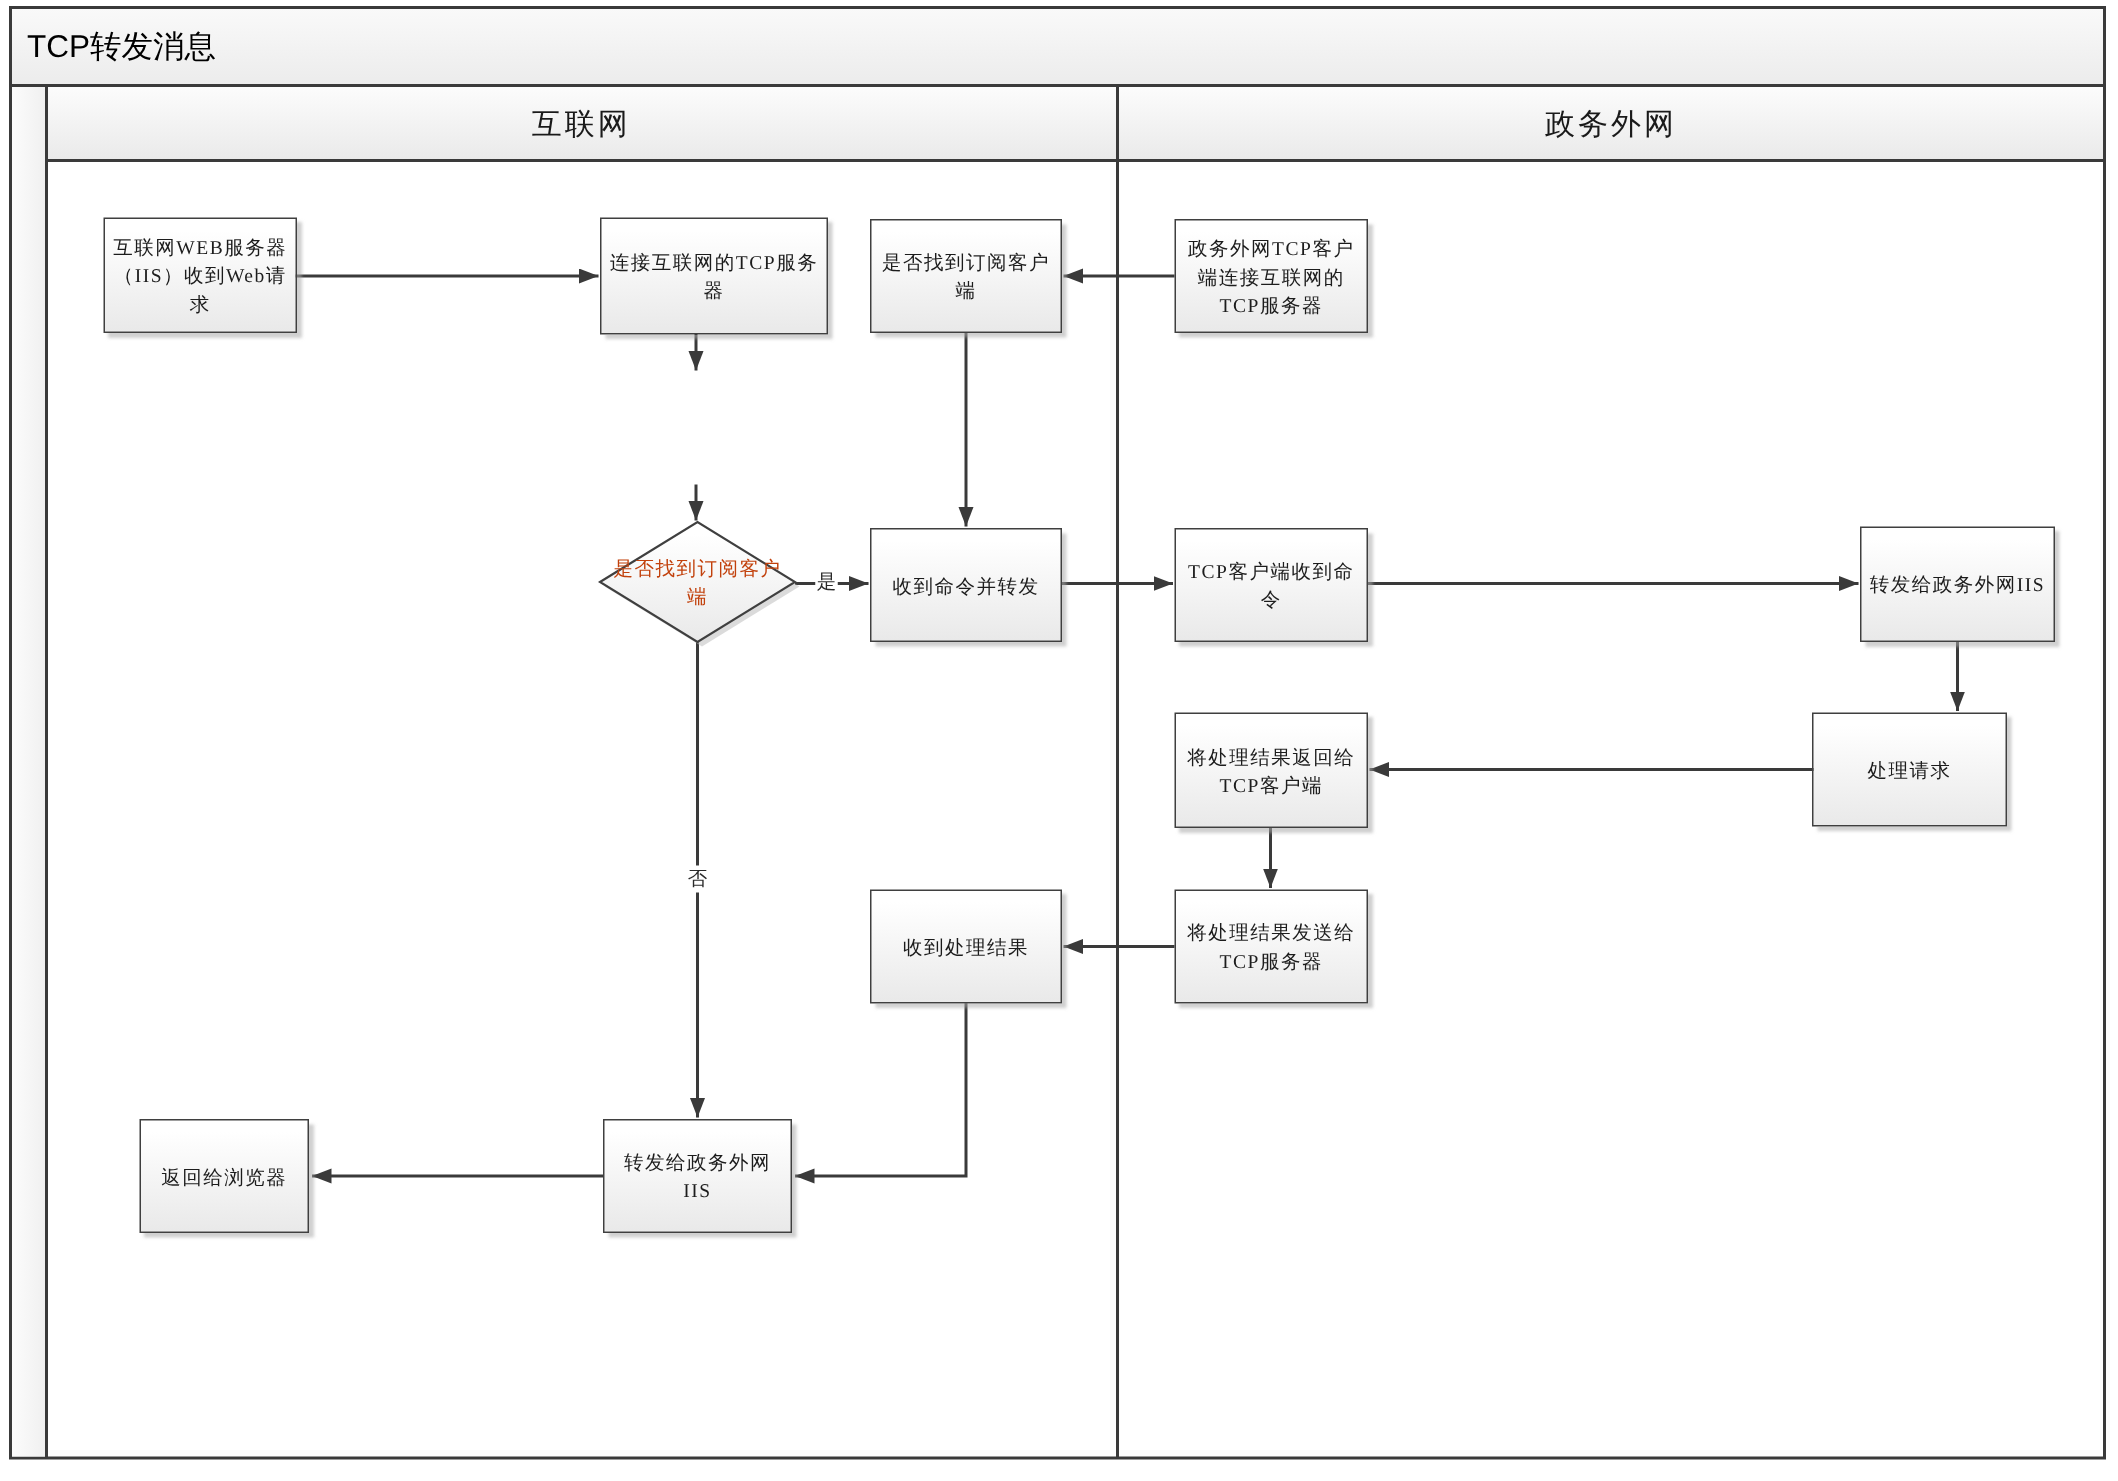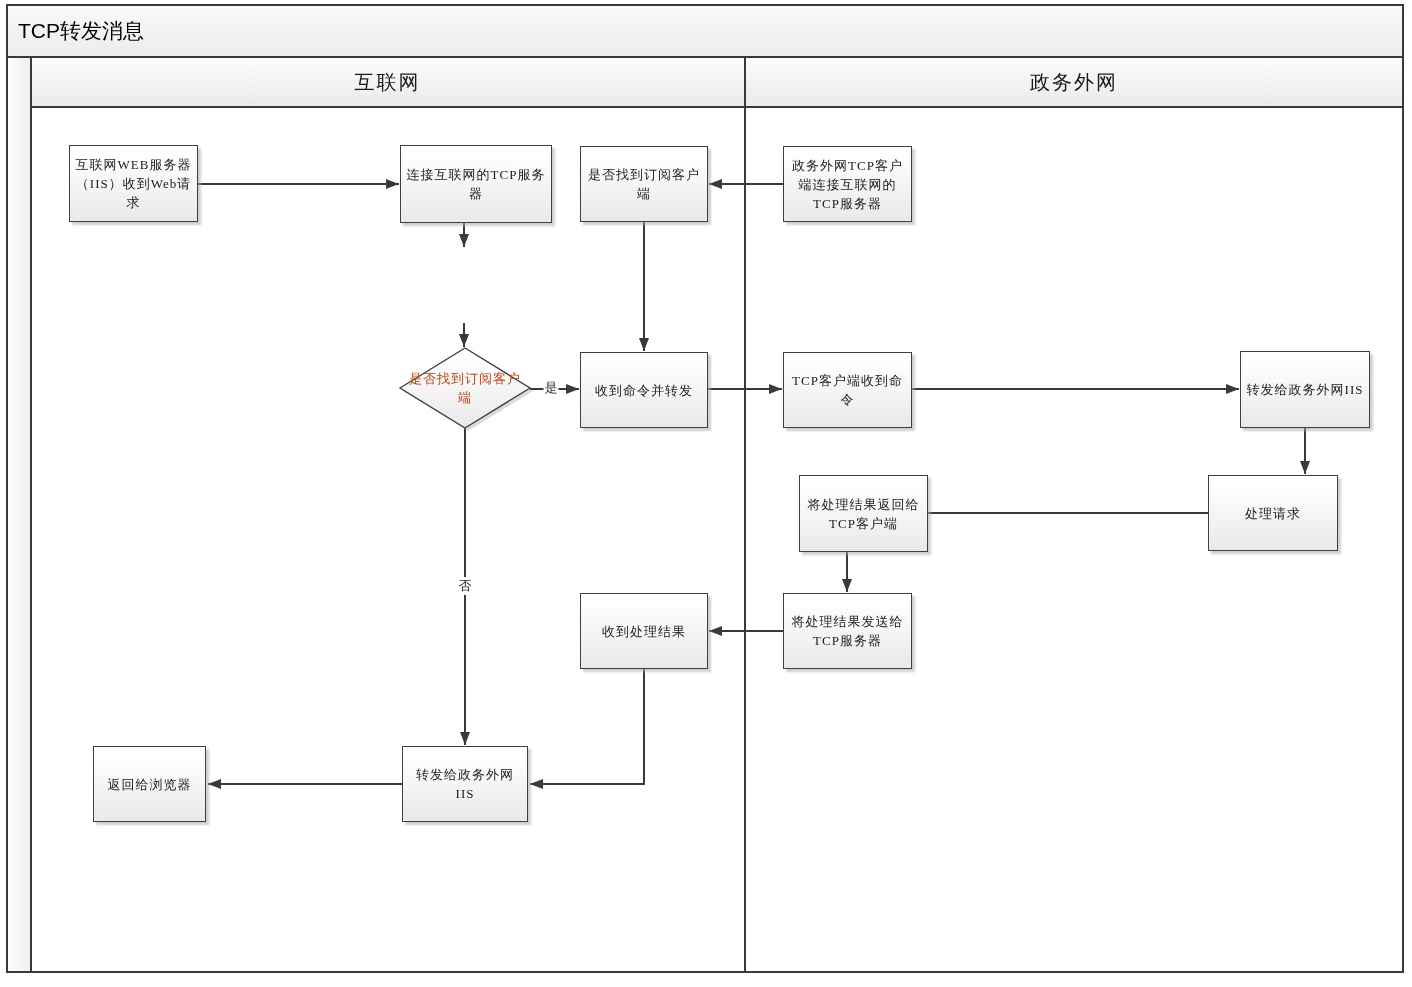--- a/index.html
+++ b/index.html
@@ -40,21 +40,21 @@
   
   .n-web-request{left:69px;top:145px;width:129px;height:77px;}
   .n-connect-tcp{left:400px;top:145px;width:152px;height:78px;}
   .n-keep-alive{left:580px;top:146px;width:128px;height:76px;}
   .n-gov-client-connect{left:783px;top:146px;width:129px;height:76px;}
   .n-find-subscriber{left:400px;top:248px;width:128px;height:75px;}
   .n-forward-command{left:580px;top:352px;width:128px;height:76px;}
   .n-client-receive{left:783px;top:352px;width:129px;height:76px;}
   .n-forward-gov-iis{left:1240px;top:351px;width:130px;height:77px;}
   .n-process-request{left:1208px;top:475px;width:130px;height:76px;}
-  .n-return-result{left:783px;top:475px;width:129px;height:77px;margin-left:16px;}
+  .n-return-result{left:783px;top:475px;width:129px;height:77px;}
   .n-send-tcp-server{left:783px;top:593px;width:129px;height:76px;}
   .n-receive-result{left:580px;top:593px;width:128px;height:76px;}
   .n-send-iis{left:402px;top:746px;width:126px;height:76px;}
   .n-return-browser{left:93px;top:746px;width:113px;height:76px;}
   .n-decision-label{left:403px;top:362px;width:124px;height:52px;}
   .lbl-yes{left:551px;top:388px;}
   .lbl-no{left:465px;top:586px;}
 </style>
 </head>
 <body>

